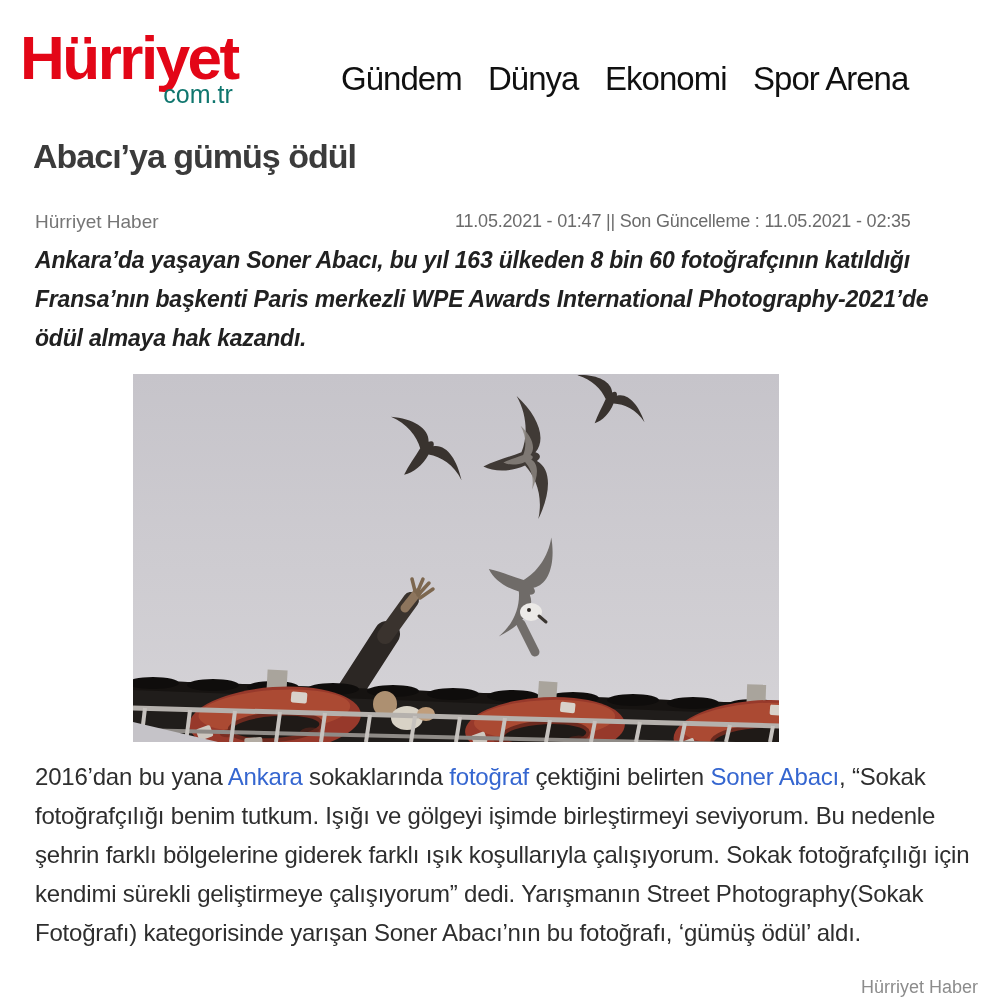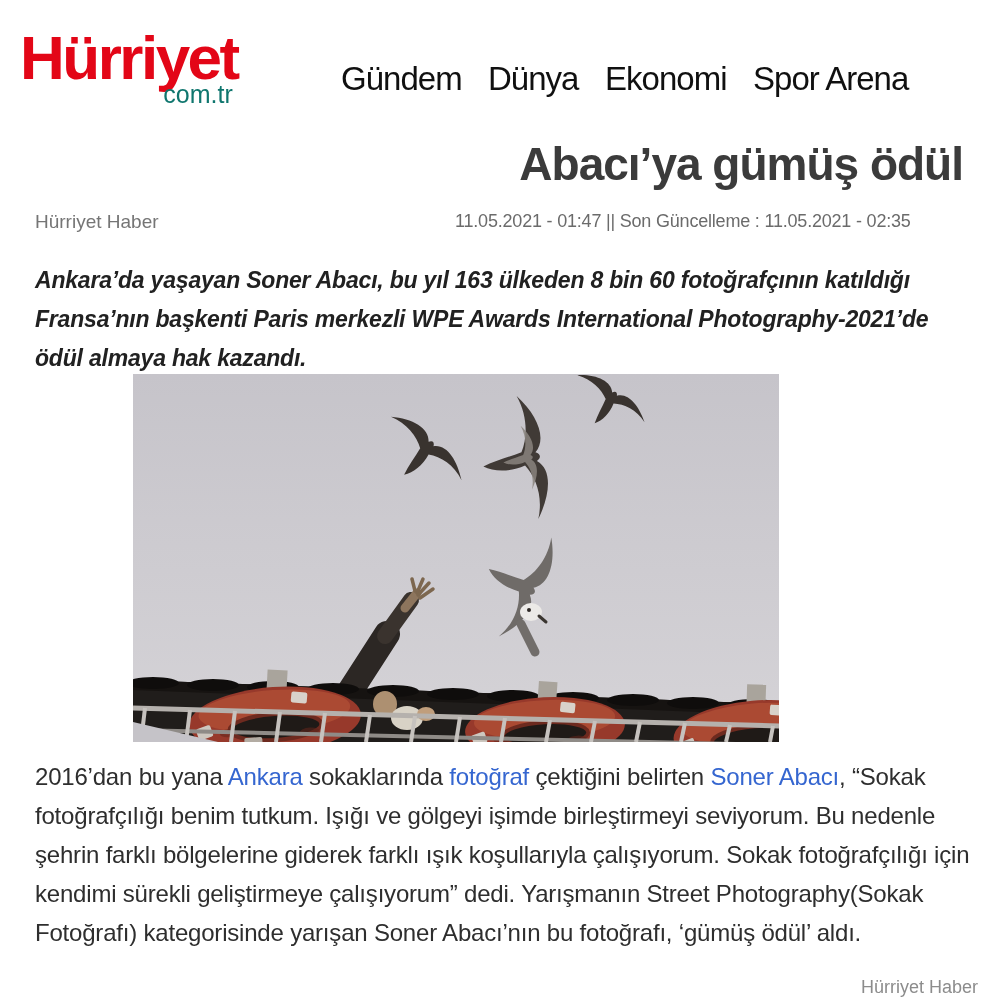--- a/index.html
+++ b/index.html
@@ -20,27 +20,27 @@
   .main-nav{
     position:absolute;left:341px;top:42px;display:flex;gap:23px;align-items:baseline;
   }
   .nav-item{
     font-size:34px;color:#101010;letter-spacing:-1px;cursor:pointer;white-space:nowrap;
     transform:scaleX(0.97);transform-origin:left;
   }
   
   .article-title{
     position:absolute;left:33px;top:120px;width:930px;
-    font-size:46px;font-weight:700;letter-spacing:-1px;color:var(--titleGray,#3b3b3b);text-align:right;
+    font-size:34px;font-weight:700;letter-spacing:-1px;color:var(--titleGray,#3b3b3b);
   }
   .byline{position:absolute;left:35px;top:194px;font-size:19px;color:#757575;}
   .dateline{position:absolute;left:455px;top:194px;font-size:18px;color:#6b6b6b;letter-spacing:-0.2px;}
   
   .lead{
-    position:absolute;left:35px;top:244px;width:945px;
+    position:absolute;left:35px;top:224px;width:945px;
     font-size:23px;font-weight:700;font-style:italic;line-height:39px;
     color:#212121;letter-spacing:-0.2px;
   }
   
   .photo{position:absolute;left:133px;top:357px;width:646px;height:368px;overflow:hidden;}
   
   .body-text{
     position:absolute;left:35px;top:740px;width:942px;
     font-size:24px;line-height:39px;color:var(--bodyText,#2e2e2e);letter-spacing:-0.2px;
   }

